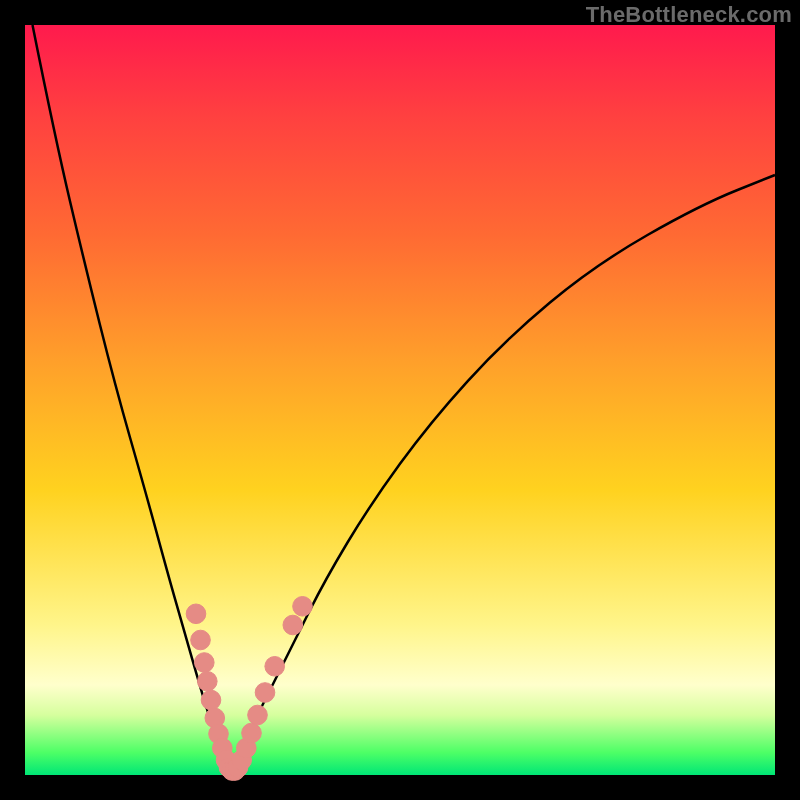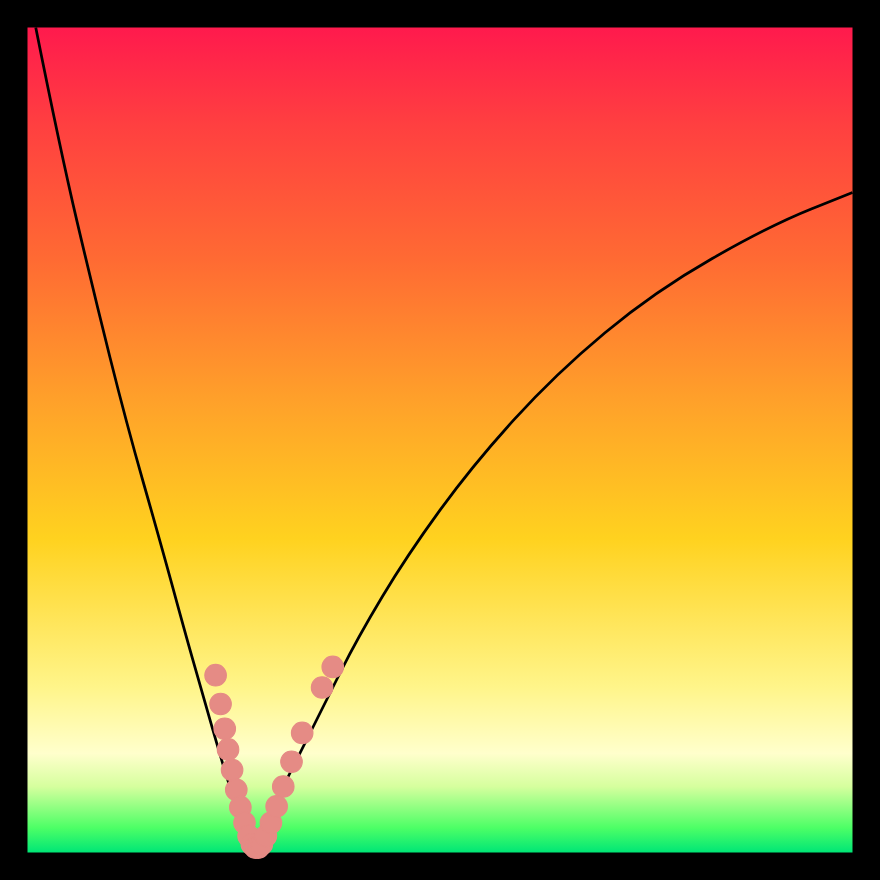--- a/index.html
+++ b/index.html
@@ -85,13 +85,14 @@
           <circle cx="221.3" cy="723.0" r="9.8" fill="#e58b85" stroke="#e58b85"></circle>
           <circle cx="226.5" cy="708.0" r="9.8" fill="#e58b85" stroke="#e58b85"></circle>
           <circle cx="232.5" cy="690.0" r="9.8" fill="#e58b85" stroke="#e58b85"></circle>
           <circle cx="240.0" cy="667.5" r="9.8" fill="#e58b85" stroke="#e58b85"></circle>
           <circle cx="249.7" cy="641.3" r="9.8" fill="#e58b85" stroke="#e58b85"></circle>
           <circle cx="267.8" cy="600.0" r="9.8" fill="#e58b85" stroke="#e58b85"></circle>
           <circle cx="277.5" cy="581.3" r="9.8" fill="#e58b85" stroke="#e58b85"></circle>
         </g>
     </svg>
   </div>
+  <div class="watermark">TheBottleneck.com</div>
 </div>
 
 </body></html>

